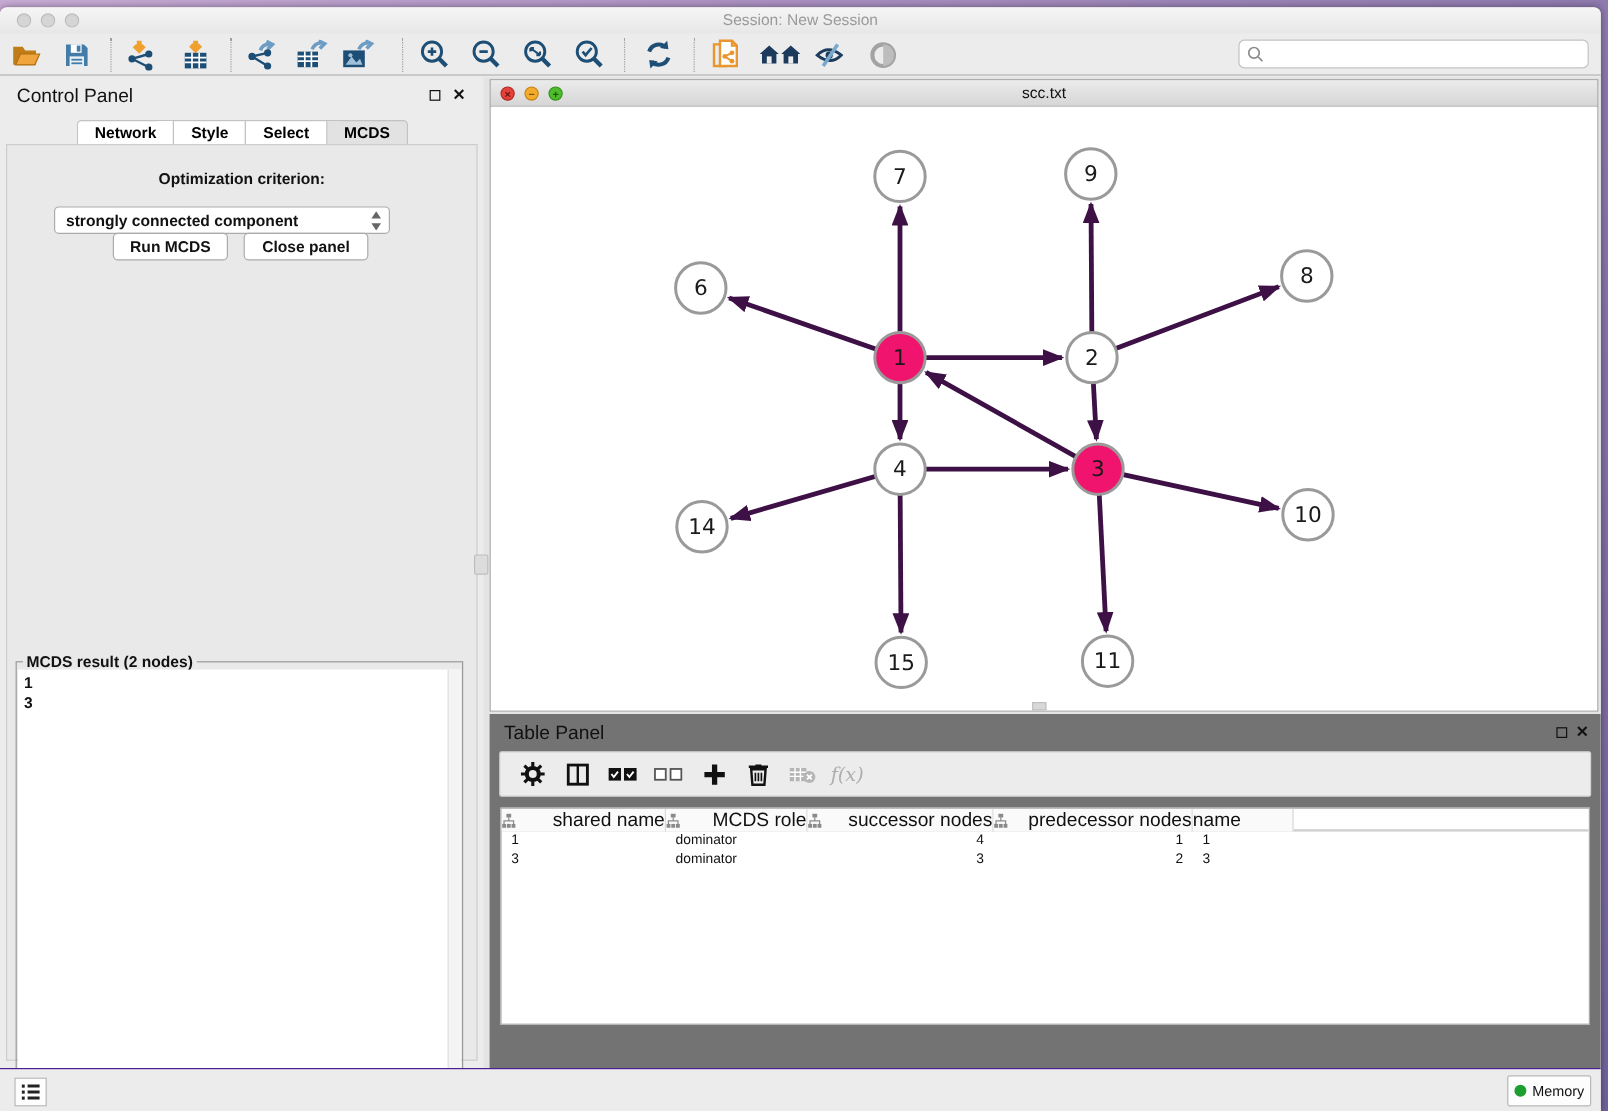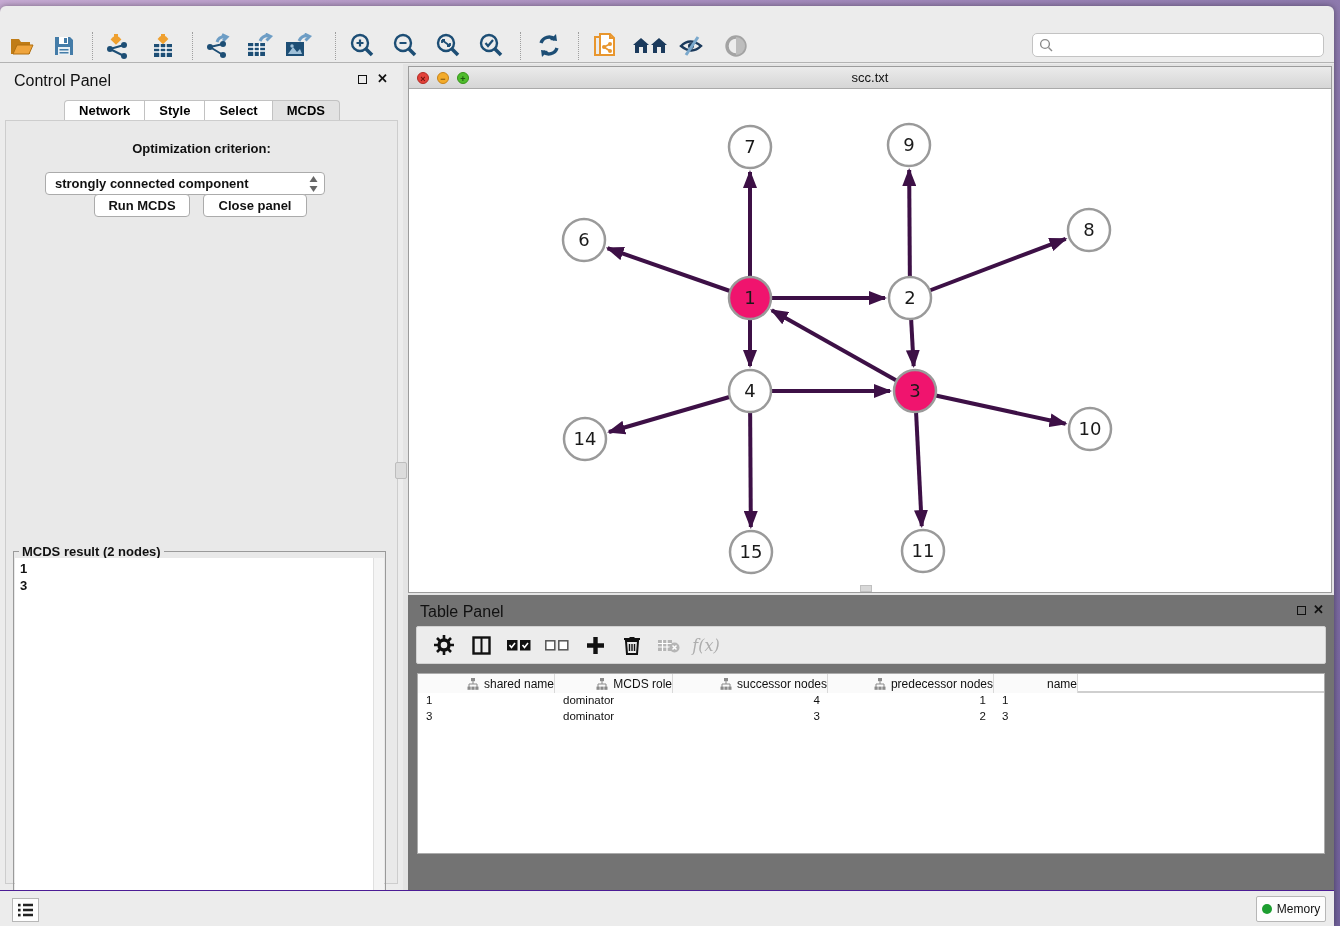--- a/index.html
+++ b/index.html
@@ -85,22 +85,22 @@
   
   .tpanel { position:absolute; left:408px; top:531px; width:926px; height:295px; background:#737373; }
   .tp-toolbar { position:absolute; left:8px; top:31px; width:910px; height:38px;
     background:#ececec; border:1px solid #d2d2d2; border-radius:2px; }
   .tp-btn { position:absolute; top:3px; width:34px; height:30px; display:flex;
     align-items:center; justify-content:center; }
   .fx { font-family:"DejaVu Serif", serif; font-style:italic; font-size:16px; color:#adadad; }
   .tbl { position:absolute; left:9px; top:78px; width:908px; height:181px;
     background:#fff; border:1px solid #ababab; overflow:hidden; }
   .tbl-header { display:flex; height:19px; border-bottom:2px solid #cfcfcf; }
-  .th { display:flex; align-items:center; justify-content:flex-end; gap:5px;
-    background:#fafafa; border-right:1px solid #d9d9d9; font-size:12px; color:#111;
+  .th { display:flex; align-items:center; justify-content:space-between; gap:5px;
+    background:#fafafa; border-right:1px solid #d9d9d9; font-size:16px; color:#111;
     height:19px; }
   .tr { display:flex; height:16px; }
   .td { font-size:11.5px; color:#111; padding:1px 8px 0 8px; overflow:hidden; }
   .tp-tabs { position:absolute; left:0; top:327px; width:100%; text-align:center; }
   .tp-tab { display:inline-block; height:23px; padding:0 13px; font-size:13px; font-weight:bold;
     line-height:22px; background:#fff; border:1px solid #bcbcbc; margin-right:-1px;
     vertical-align:top; color:#111; }
   .tp-tab:first-child { border-radius:5px 0 0 5px; }
   .tp-tab:last-child { border-radius:0 5px 5px 0; }
   .tp-tab.inactive-look { background:#e2e2e2; color:#bdbdbd; }
@@ -115,20 +115,26 @@
     background:#fdfdfd; border:1px solid #b7b7b7; border-radius:2px; font-size:12px;
     color:#111; display:flex; align-items:center; justify-content:center; gap:5px; }
   .memdot { width:10px; height:10px; border-radius:50%; background:#1d9e30; }
   svg { display:block; }
 </style>
 </head>
 <body>
 
 <div class="window">
 
+  <div class="titlebar">
+    <div class="tl" style="left:14px"></div>
+    <div class="tl" style="left:34px"></div>
+    <div class="tl" style="left:54px"></div>
+    <div class="win-title">Session: New Session</div>
+  </div>
 
   <div class="toolbar">
     <div class="tbtn" style="left:5px">
       <svg width="26" height="22">
         <path d="M2 4 h8 l2 3 h9 v12 h-19 z" fill="#c07c16"></path>
         <path d="M4 19 l4 -9 h16 l-4 9 z" fill="#efa43c" stroke="#b06f10" stroke-width="1"></path>
       </svg>
     </div>
     <div class="tbtn" style="left:47px">
       <svg width="22" height="22">

